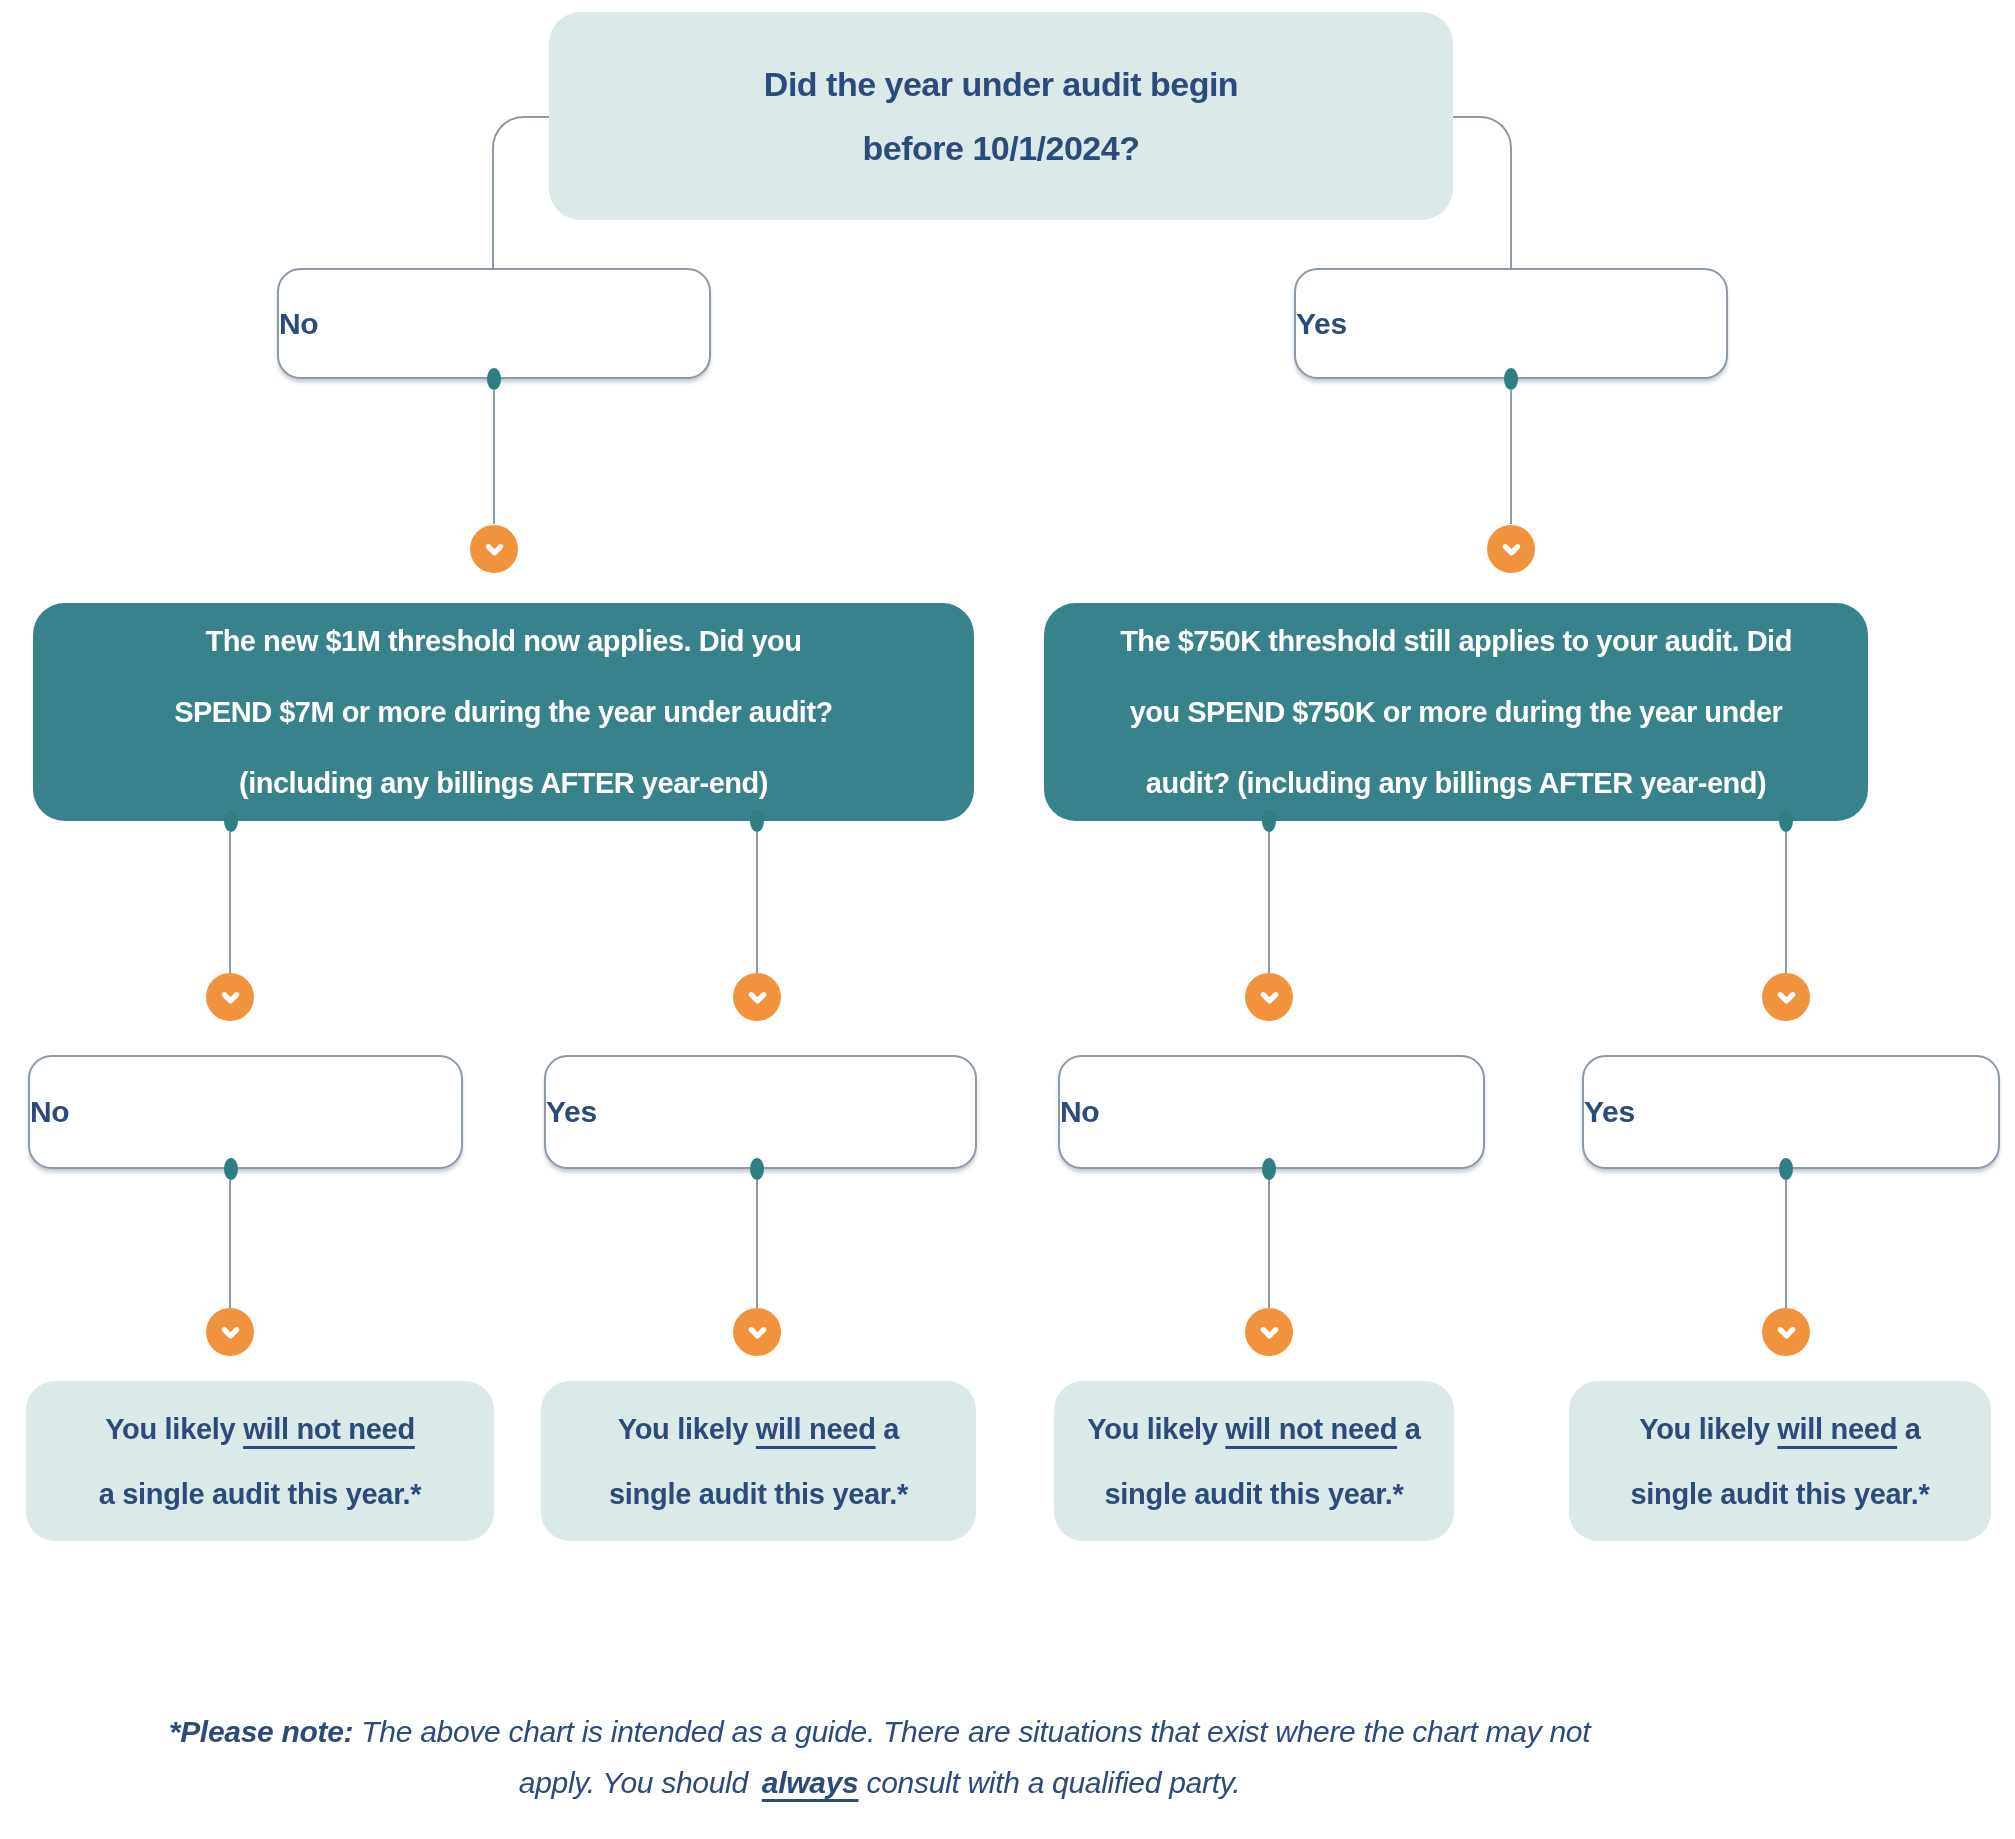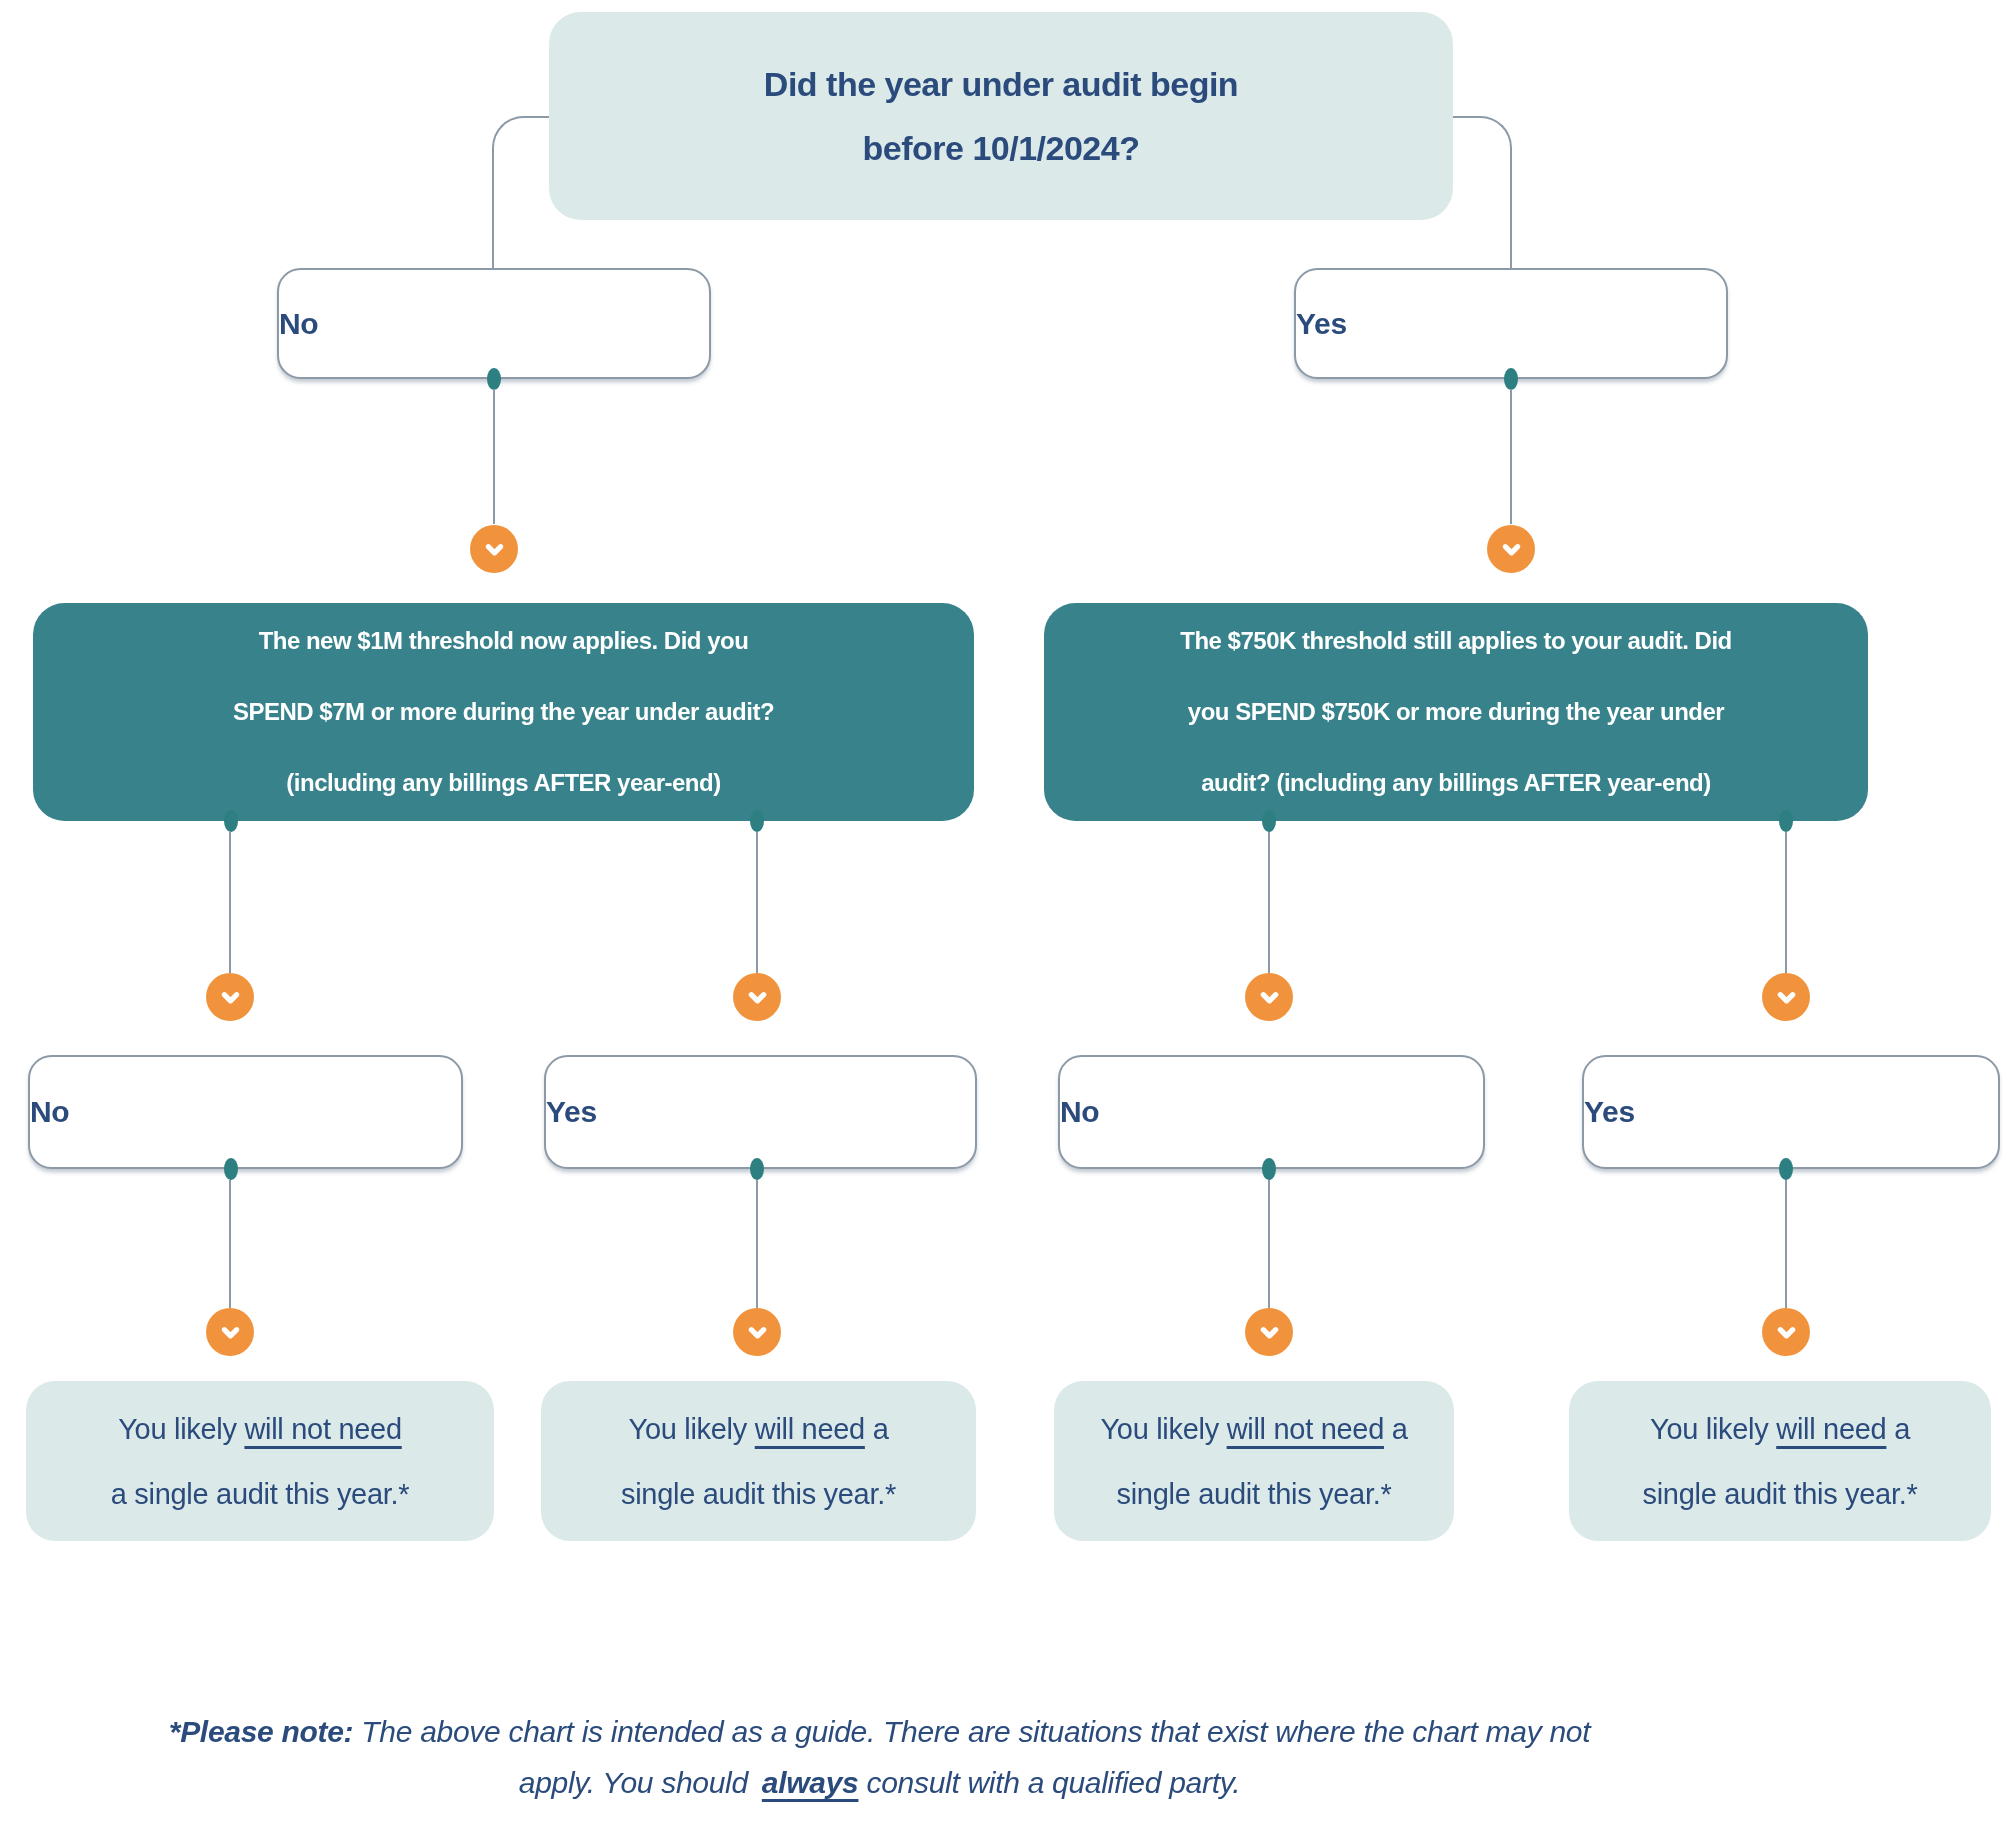--- a/index.html
+++ b/index.html
@@ -28,37 +28,37 @@
     box-shadow:0 3.7px 4.7px -1.6px rgba(125,142,158,.5);
   }
   .wbox .lbl{font-size:30px;font-weight:700;letter-spacing:-0.3px;}
 
   
   .tealbox{
     background:#37828b;border-radius:31.5px;color:#ffffff;
     display:flex;flex-direction:column;align-items:center;justify-content:center;
     text-align:center;
   }
-  .tealbox .qline{font-size:24px;font-weight:700;line-height:54px;letter-spacing:-0.5px;white-space:nowrap;}
+  .tealbox .qline{font-size:29px;font-weight:700;line-height:54px;letter-spacing:-0.5px;white-space:nowrap;}
 
   
   .vline{width:2.1px;background:#8c99a7;}
   .dot{width:13.6px;height:22px;border-radius:50%;background:#2d7f82;}
   .circle{
     width:48px;height:48px;border-radius:50%;background:#f1933c;
     display:flex;align-items:center;justify-content:center;
   }
   .circle svg{width:27px;height:27px;display:block;}
 
   
   .result{
     background:#dce9e9;border-radius:29px;display:flex;flex-direction:column;
     align-items:center;justify-content:center;text-align:center;
   }
-  .result .rline{font-size:29px;font-weight:400;line-height:48px;letter-spacing:-0.3px;white-space:nowrap;}
+  .result .rline{font-size:29px;font-weight:700;line-height:48px;letter-spacing:-0.3px;white-space:nowrap;}
   .result .u{text-decoration:underline;text-decoration-thickness:2.6px;text-underline-offset:7.3px;}
 
   
   .footnote{left:0;top:1706px;width:1759px;text-align:center;font-style:italic;}
   .footnote .fline{font-size:30px;line-height:51px;letter-spacing:-0.3px;}
   .footnote .fb{font-weight:700;}
   .footnote .fu{font-weight:700;text-decoration:underline;text-decoration-thickness:2.6px;text-underline-offset:6.3px;margin-left:6px;}
 </style>
 </head>
 <body>

